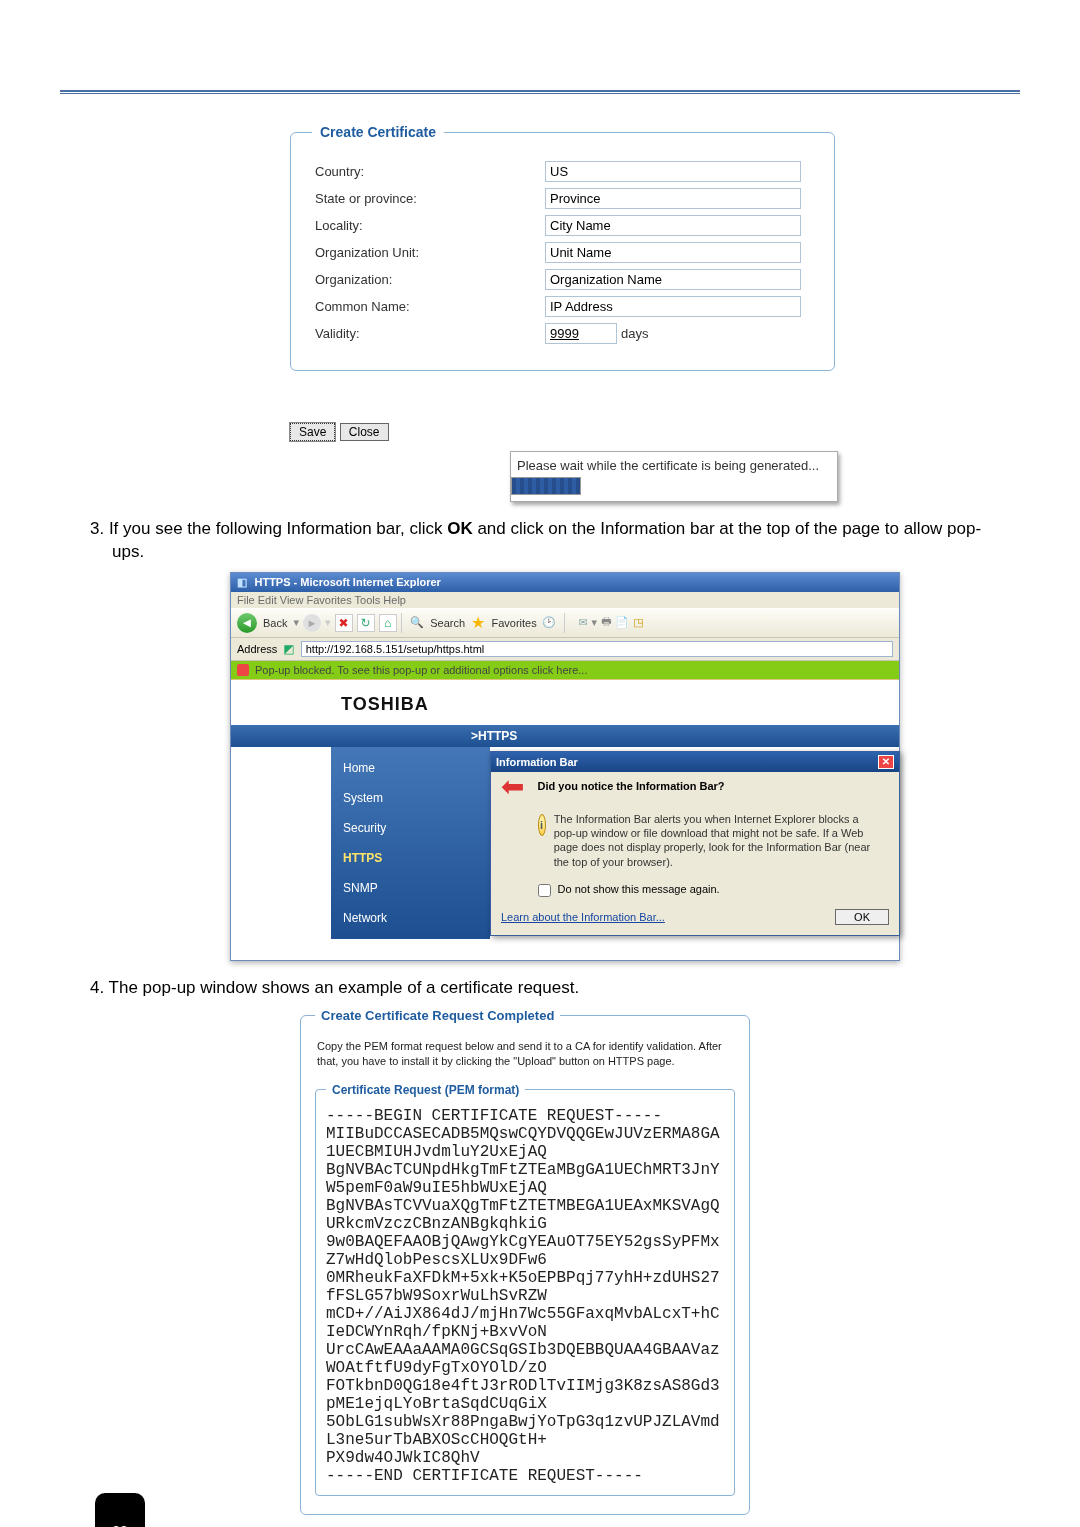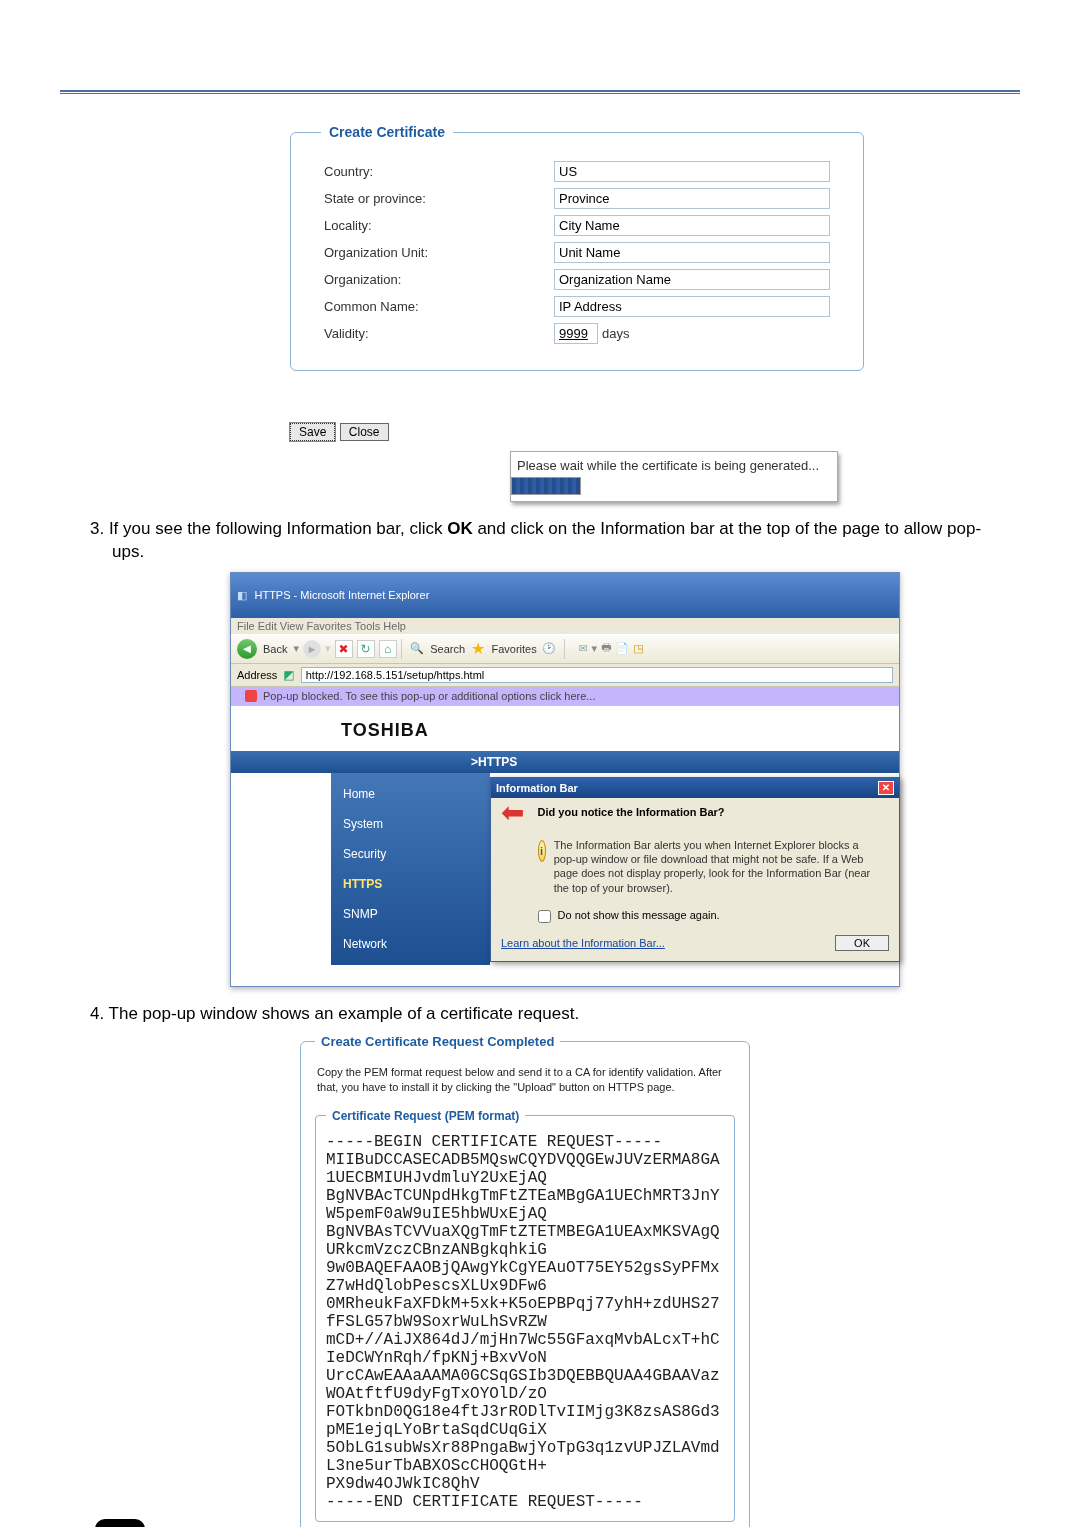--- a/index.html
+++ b/index.html
@@ -21,21 +21,21 @@
       border-bottom: 1px solid #4a6fa5;
       height: 4px;
       margin-bottom: 30px;
     }
     
     
     .cert-fieldset {
       border: 1px solid #8bb3d6;
       border-radius: 6px;
       margin: 0 200px 20px 230px;
-      padding: 15px 25px 20px 25px;
+      padding: 15px 25px 20px 16px;
       position: relative;
     }
     .cert-legend {
       color: #1e5c9f;
       font-weight: bold;
       font-size: 14px;
       padding: 0 8px;
       margin-left: 5px;
     }
     .form-row {
@@ -45,25 +45,25 @@
       font-size: 13px;
     }
     .form-label {
       width: 230px;
       color: #333;
     }
     .form-input {
       border: 1px solid #b0c4d6;
       padding: 2px 4px;
       font-size: 13px;
-      width: 276px;
+      width: 256px;
       font-family: Arial;
       background: #fff;
     }
-    .form-input-small { width: 44px; text-decoration: underline; }
+    .form-input-small { width: 72px; text-decoration: underline; }
     .days-label { margin-left: 4px; color: #333; font-size: 13px; }
     .btn-row {
       margin: 8px 200px 10px 230px;
     }
     .btn {
       border: 1px solid #666;
       background: #e8e8e8;
       padding: 1px 8px;
       font-size: 12px;
       cursor: pointer;
@@ -103,22 +103,22 @@
     .ie-window {
       margin: 8px 120px 16px 170px;
       border: 1px solid #6b8bbd;
       background: #fff;
       font-size: 11px;
       box-shadow: 0 2px 6px rgba(0,0,0,0.3);
     }
     .ie-title {
       background: linear-gradient(#5b8bd0,#2d5fa8);
       color: #fff;
-      padding: 16px 6px;
-      font-weight: normal;
+      padding: 3px 6px;
+      font-weight: bold;
     }
     .ie-menu {
       padding: 2px 6px;
       color: #6a6a6a;
       font-size: 11px;
       background: #ece9d8;
     }
     .ie-toolbar {
       background: linear-gradient(#fdfcf7,#ece9d8);
       padding: 3px 6px;
@@ -164,23 +164,23 @@
       gap: 6px;
     }
     .addr-input {
       flex: 1;
       border: 1px solid #9cb4cf;
       background: #fff;
       font-size: 11px;
       padding: 1px 4px;
     }
     .ie-infobar {
-      background: #c4b5fd;
+      background: #84cc16;
       border-bottom: 1px solid #d8c877;
-      padding: 3px 14px;
+      padding: 3px 6px;
       font-size: 11px;
       color: #444;
       display: flex;
       align-items: center;
       gap: 6px;
     }
     .ie-infobar .popicon {
       width: 12px; height: 12px;
       background: #e44;
       border-radius: 2px;

